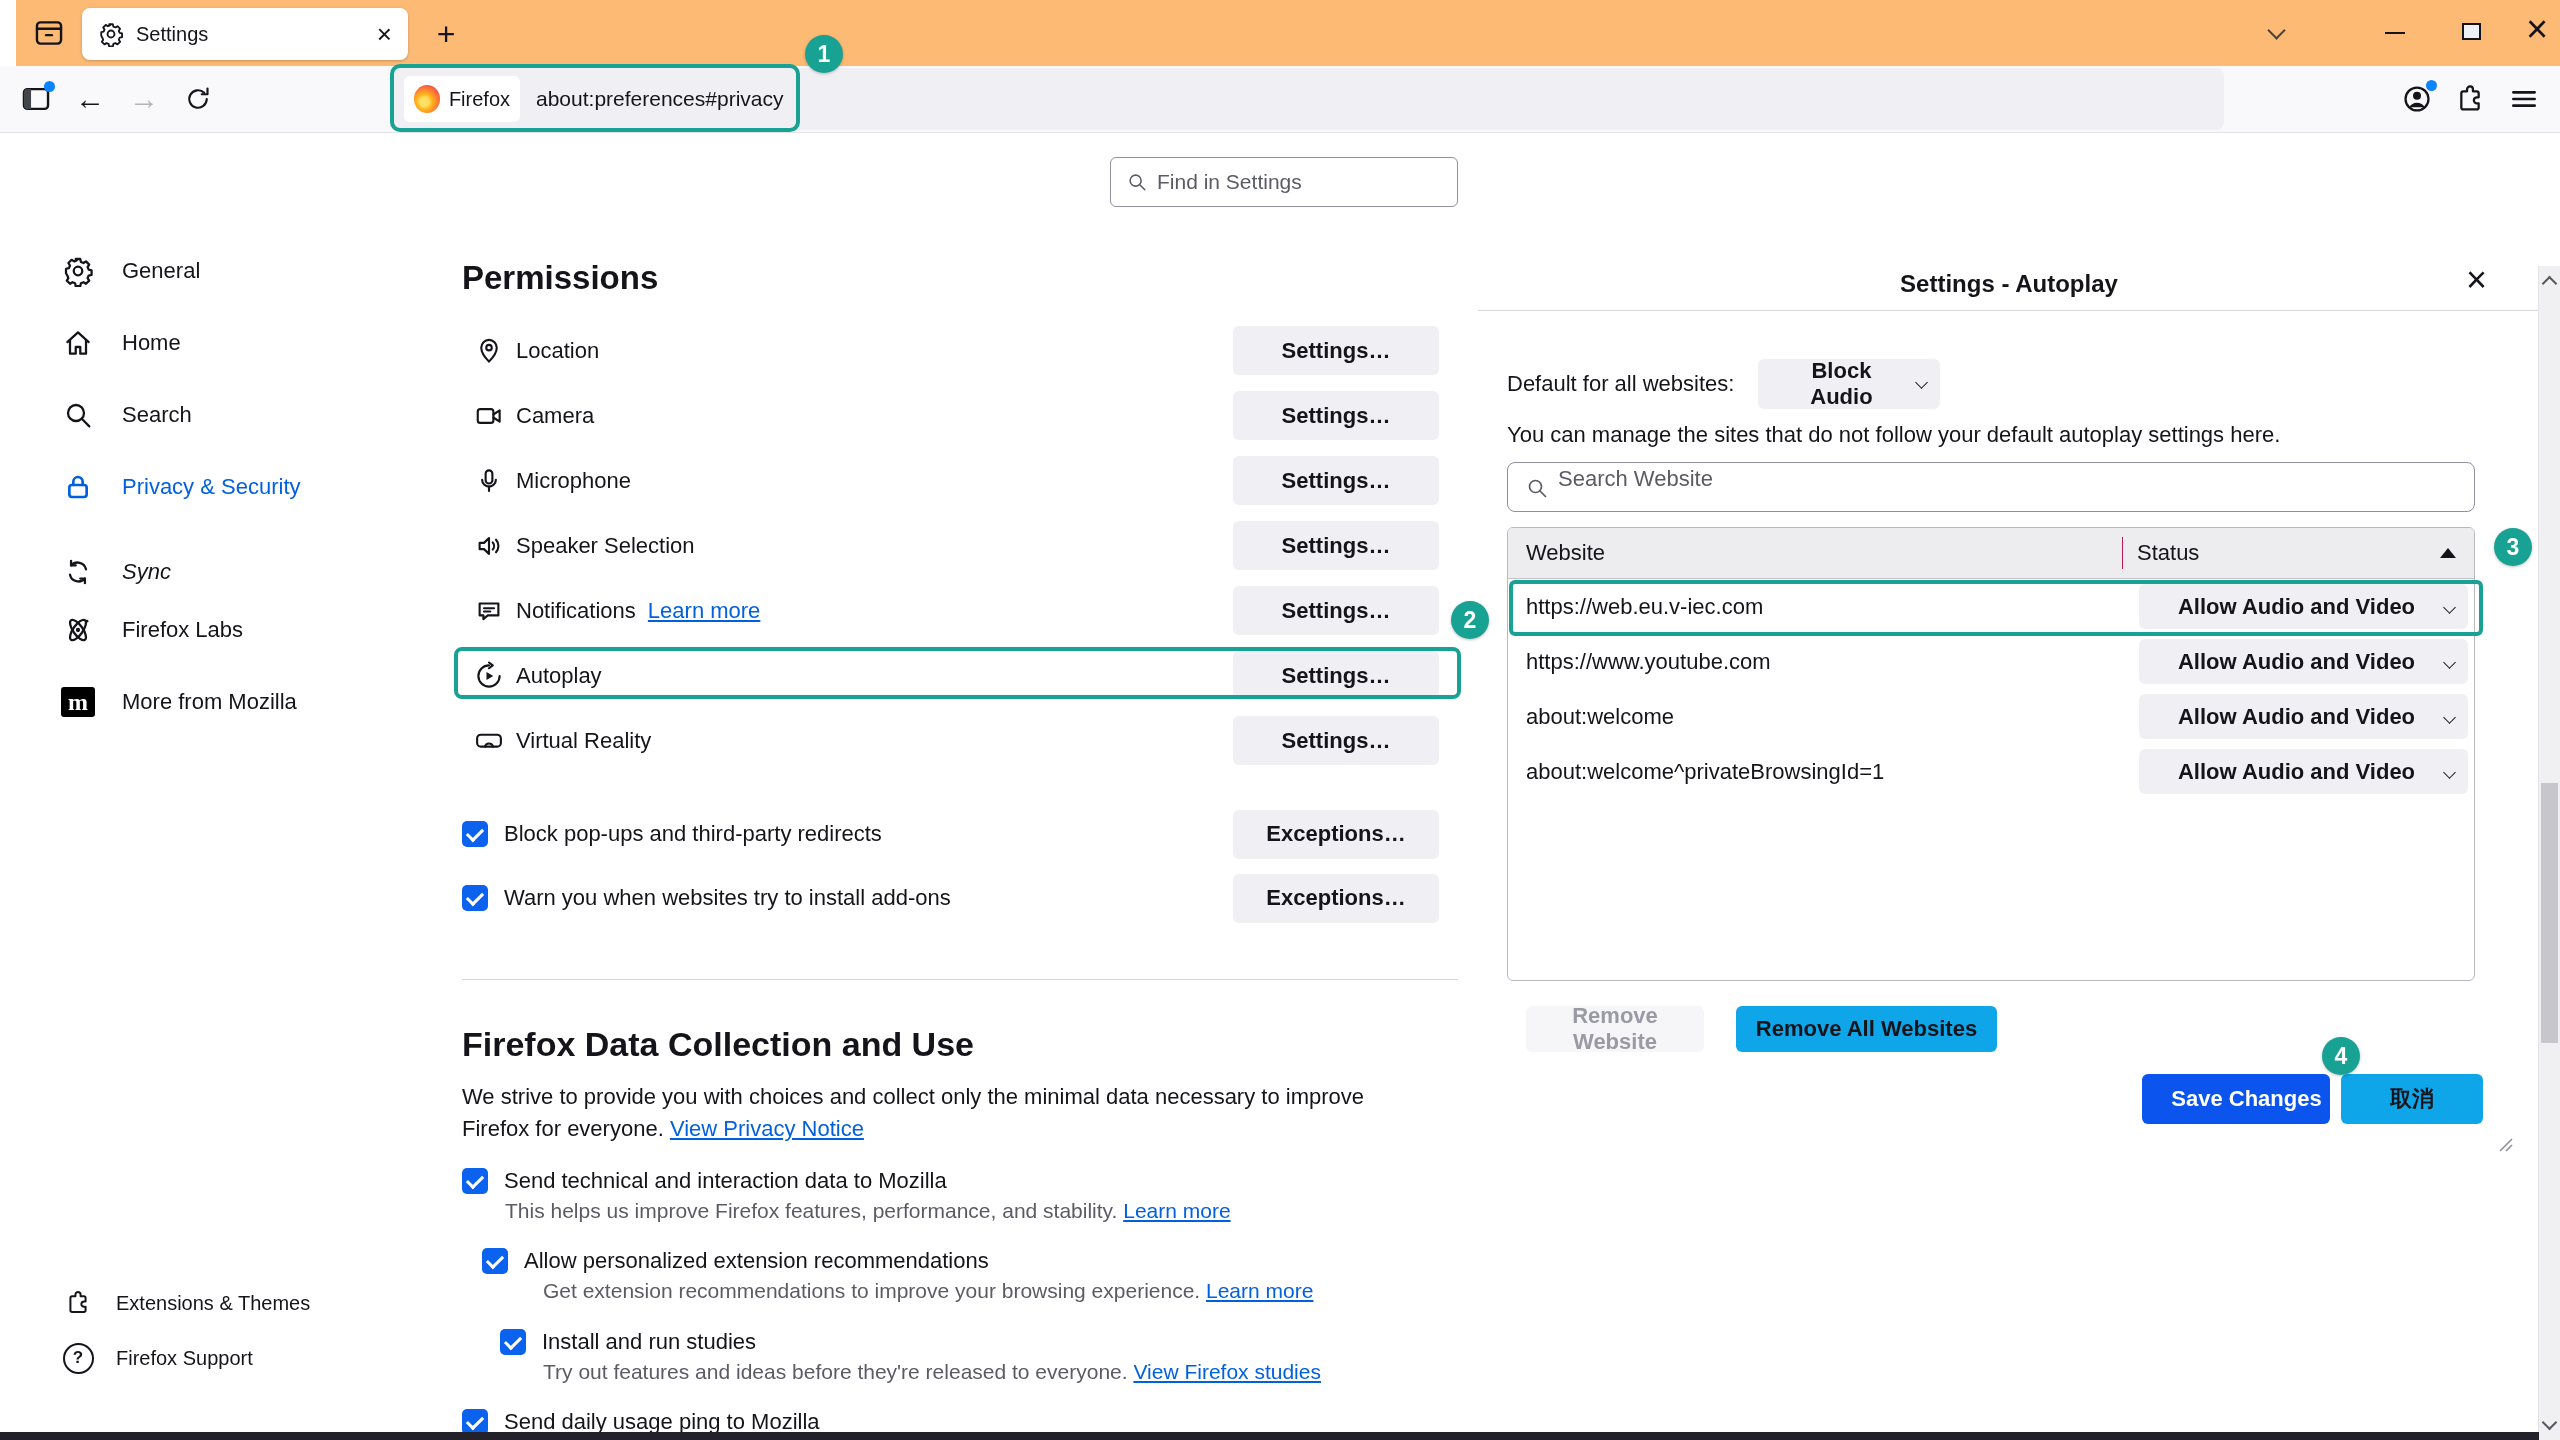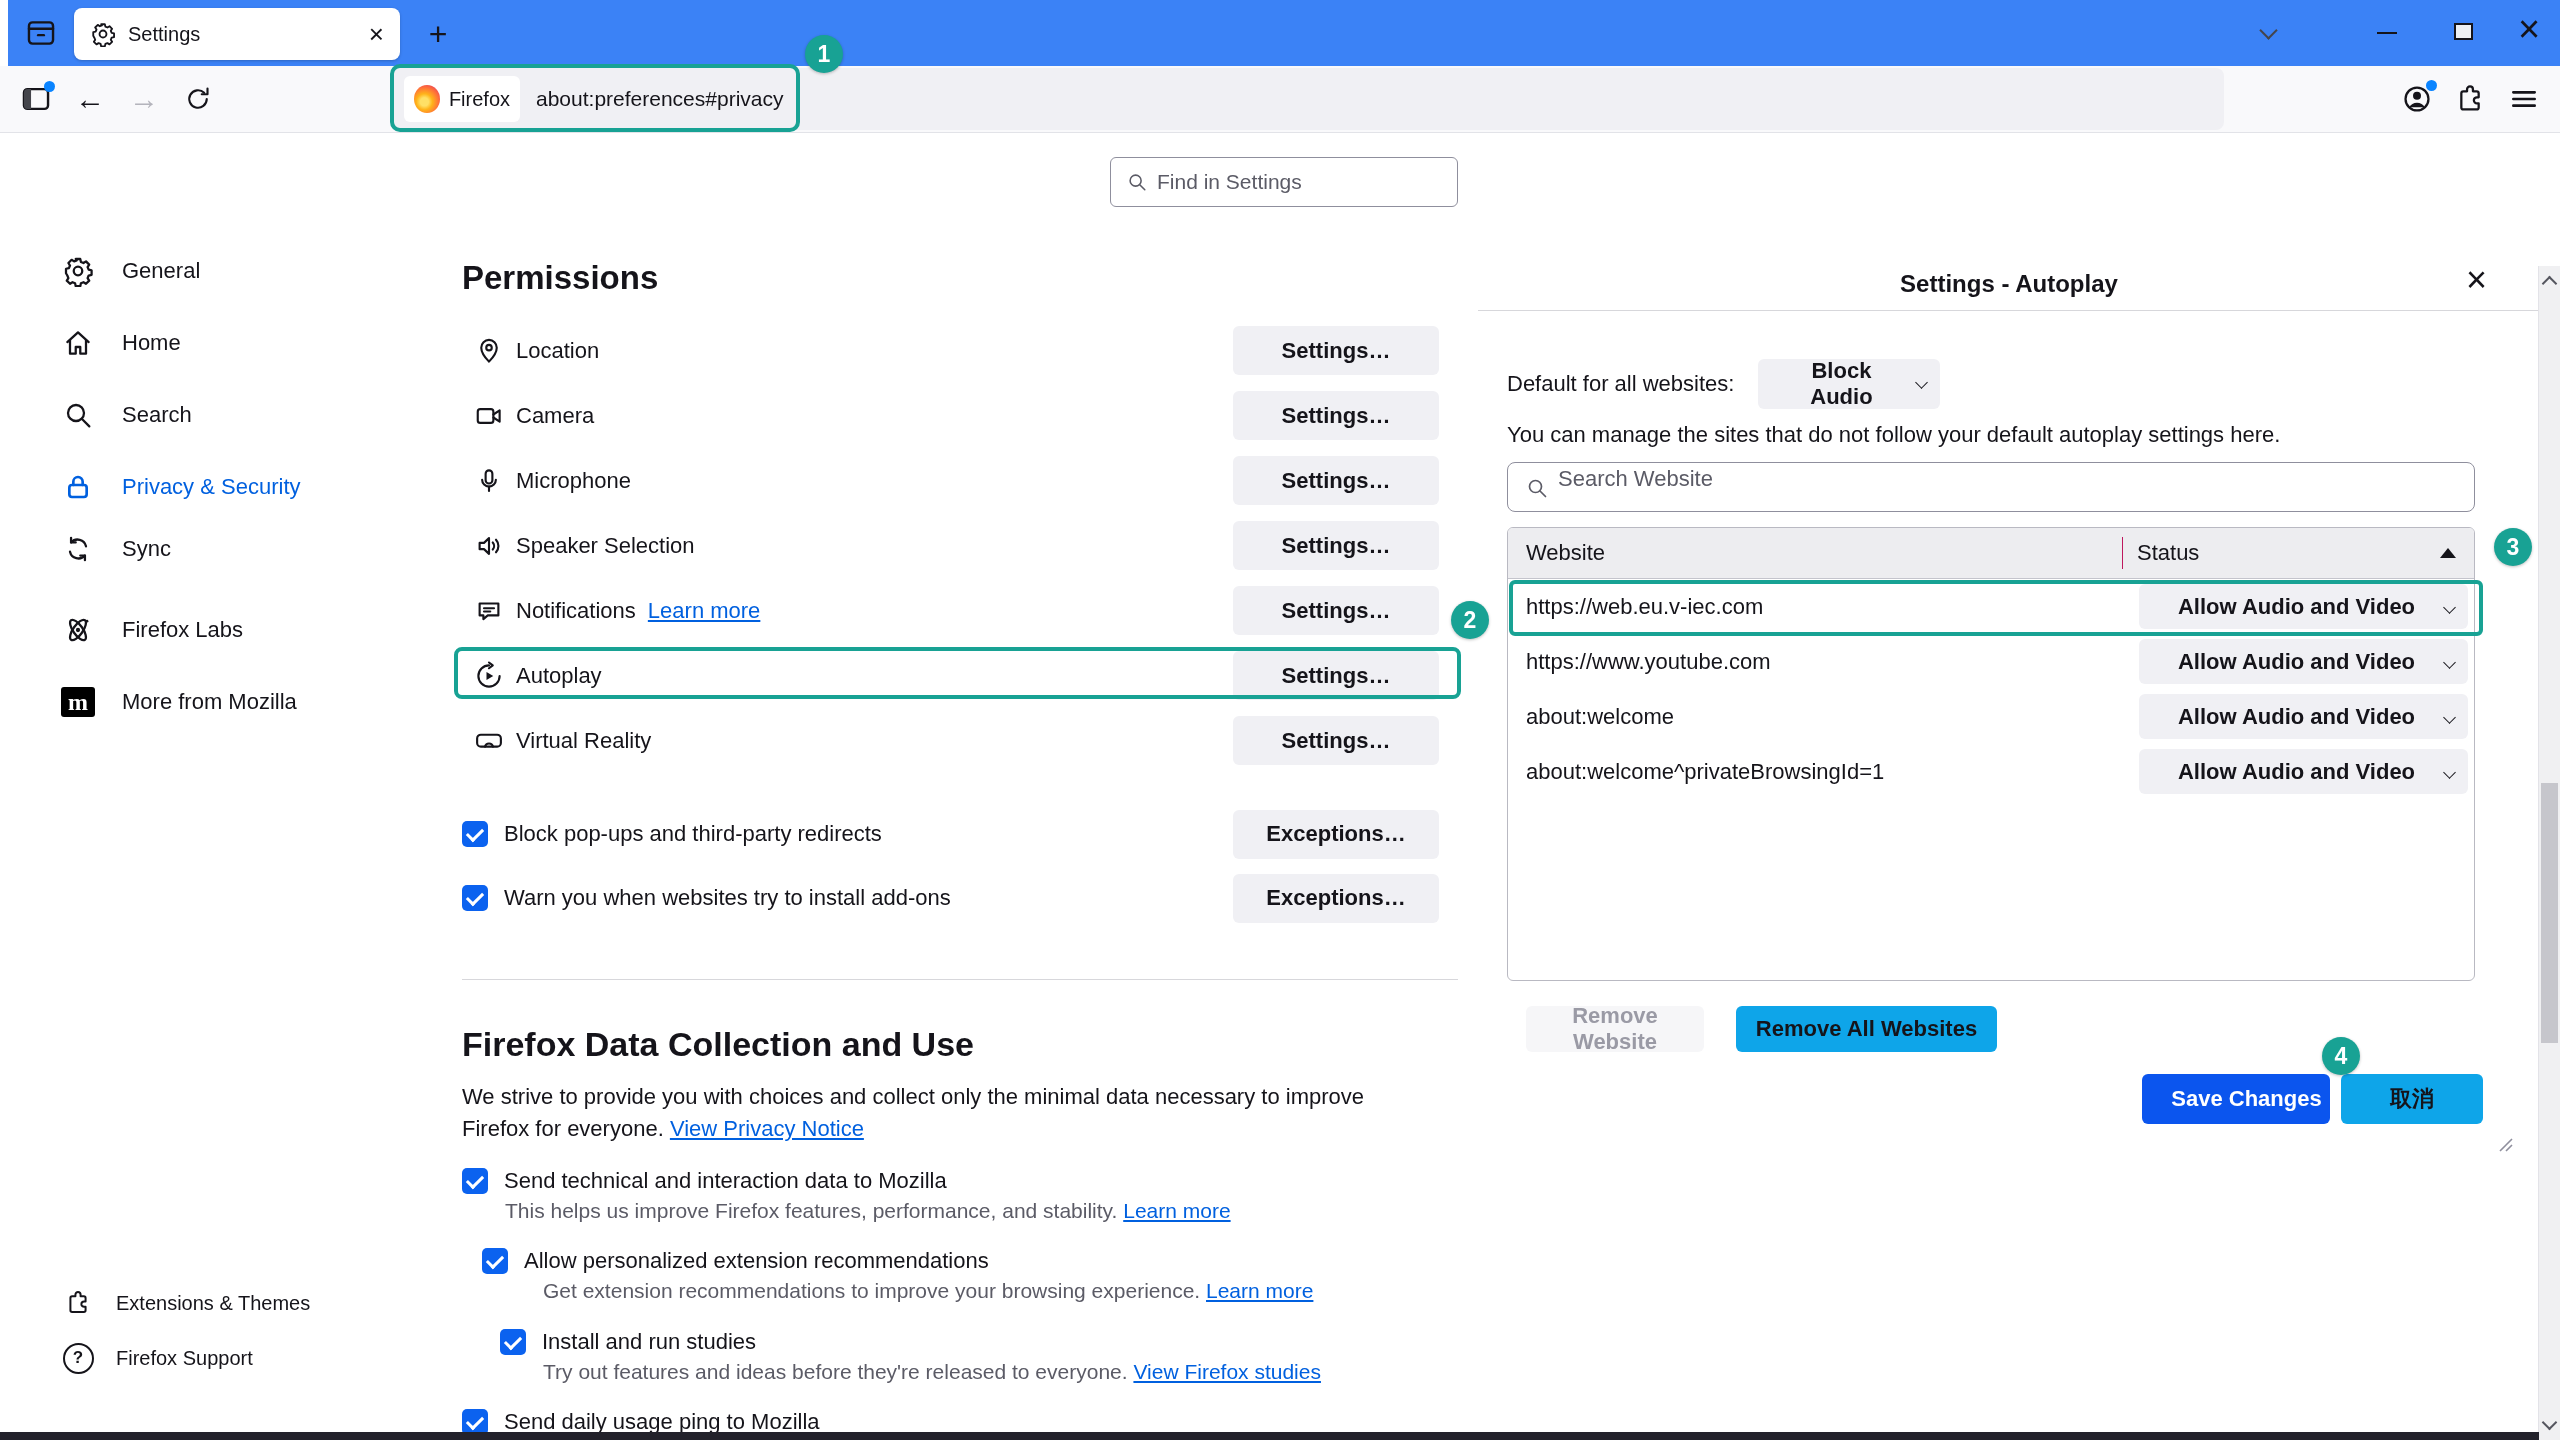--- a/index.html
+++ b/index.html
@@ -2,21 +2,21 @@
 <html><head>
 <meta charset="utf-8">
 <style>
   html,body{margin:0;padding:0;background:#fff;}
   .screen{position:relative;width:2560px;height:1440px;overflow:hidden;
           font-family:"Liberation Sans",sans-serif;color:#15141a;background:#fff;}
   svg{display:block;}
   .ico{stroke:#15141a;fill:none;stroke-width:1.7;stroke-linecap:round;stroke-linejoin:round;}
 
   
-  .tabbar{position:absolute;top:0;left:8px;right:0;height:66px;background:#3b82f6;}
+  .tabbar{position:absolute;top:0;left:16px;right:0;height:66px;background:#fdba74;}
   .tabbar-left{position:absolute;left:14px;top:14px;width:38px;height:38px;display:flex;align-items:center;justify-content:center;border-radius:6px;}
   .tab{position:absolute;left:66px;top:8px;width:326px;height:52px;background:#fff;border-radius:8px;
        box-shadow:0 1px 3px rgba(0,0,0,.22);display:flex;align-items:center;gap:12px;padding:0 16px;box-sizing:border-box;}
   .tab-label{font-size:20px;flex:1;}
   .tab-close{font-size:26px;color:#15141a;line-height:1;}
   .newtab{position:absolute;left:408px;top:12px;width:44px;height:44px;font-size:32px;color:#15141a;
           display:flex;align-items:center;justify-content:center;font-weight:300;}
   .tabs-chevron{position:absolute;left:2240px;top:18px;width:40px;height:30px;display:flex;align-items:center;justify-content:center;}
   .chev{width:11px;height:11px;border-right:2px solid #44454b;border-bottom:2px solid #44454b;transform:rotate(45deg);margin-top:-5px;}
   .win-min{position:absolute;left:2369px;top:32px;width:20px;border-top:2.4px solid #15141a;}
@@ -236,21 +236,21 @@
     </div>
     <div class="side-item selected" style="top:330px;">
       <span class="icon-box">
           <svg class="ico" width="32" height="32" viewBox="0 0 24 24" style="stroke:#0060df;stroke-width:2;">
             <rect x="5.5" y="10.5" width="13" height="9" rx="2"></rect>
             <path d="M8.5 10.5V8a3.5 3.5 0 0 1 7 0v2.5"></path>
           </svg>
         </span>
       <span>Privacy &amp; Security</span>
     </div>
-    <div class="side-item" style="top:392px;">
+    <div class="side-item" style="top:415px;font-style:italic;">
       <span class="icon-box">
           <svg class="ico" width="32" height="32" viewBox="0 0 24 24">
             <path d="M6 14a6.5 6.5 0 0 0 11.2 2.9"></path>
             <path d="M18 10A6.5 6.5 0 0 0 6.8 7.1"></path>
             <path d="M6.8 3.6v3.5h3.5"></path>
             <path d="M17.2 20.4v-3.5h-3.5"></path>
           </svg>
         </span>
       <span>Sync</span>
     </div>

